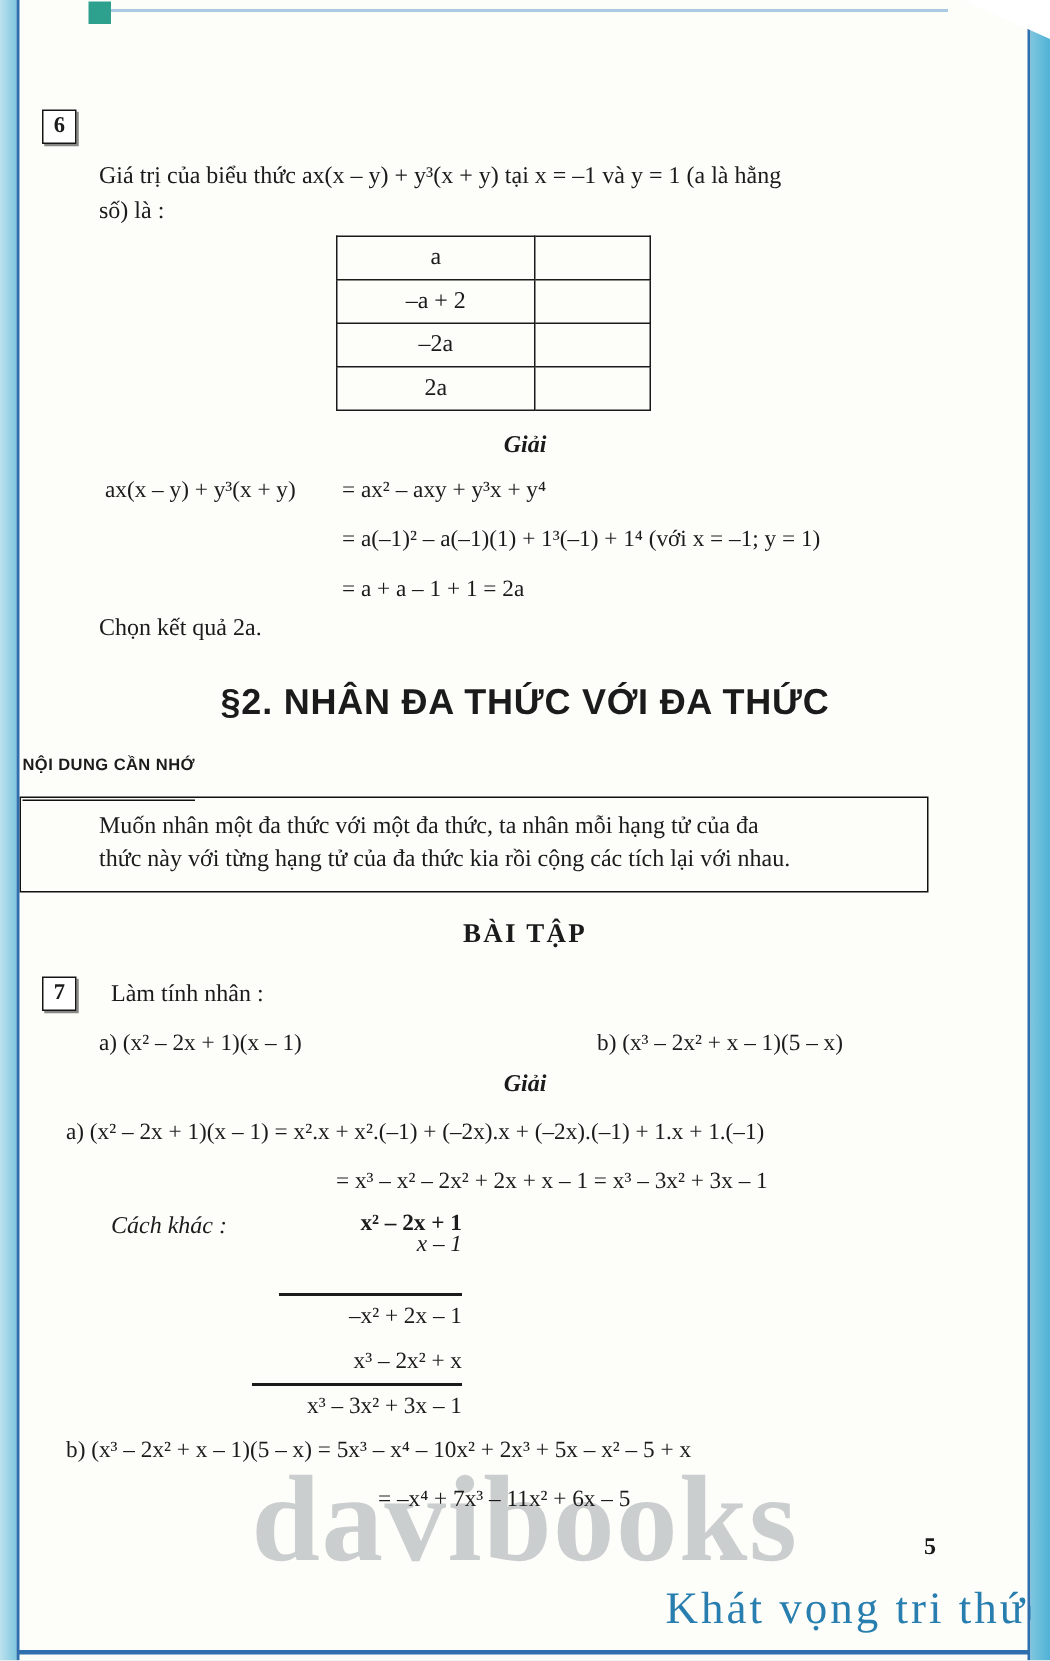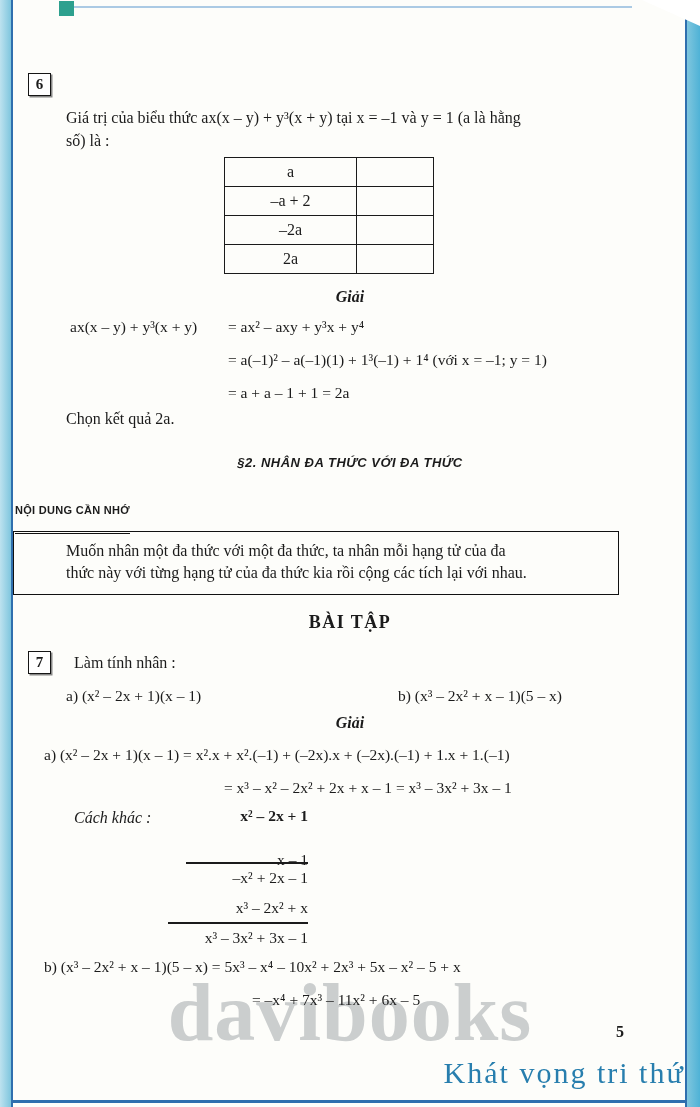--- a/index.html
+++ b/index.html
@@ -10,21 +10,21 @@
   .txt{font-size:16px;line-height:1.25;white-space:nowrap;}
   .math{font-size:15.5px;white-space:nowrap;}
   .center{left:0;width:700px;text-align:center;}
   .pnum-box{width:21px;height:21px;border:1.6px solid #151515;box-shadow:1.5px 1.5px 0 rgba(40,40,40,.55);
             display:flex;align-items:center;justify-content:center;font-weight:bold;font-size:15px;background:#fff;}
   .ans-table{border-collapse:collapse;}
   .ans-table td{border:1.6px solid #1a1a1a;height:28px;font-size:16px;padding:0;}
   .ans-table .opt{width:131px;text-align:center;}
   .ans-table .chk{width:76px;}
   .giai{font-size:16px;font-weight:bold;font-style:italic;}
-  .sec-title{font-size:13px;font-weight:bold;letter-spacing:.5px;font-style:italic;}
+  .sec-title{font-size:24px;font-weight:bold;letter-spacing:.5px;}
   .memo-head{font-size:11px;font-weight:bold;border-bottom:1.5px solid #111;padding-bottom:17px;letter-spacing:.3px;}
   .memo-box{left:13px;top:531px;width:606px;border:1.9px solid #111;box-sizing:border-box;
             padding:8px 38px 9px 52px;font-size:16px;line-height:1.4;}
   .baitap{font-size:18px;font-weight:bold;letter-spacing:1.5px;}
   .mult-row{left:150px;width:158px;text-align:right;font-size:15.5px;white-space:nowrap;}
   .rule{background:#1b1b1b;height:1.8px;}
   .wm{left:0;width:700px;text-align:center;top:972px;font-size:82px;font-weight:bold;
       color:#a3a8ab;opacity:.55;letter-spacing:1px;line-height:1;z-index:1;}
   .wm-sub{left:0;width:700px;text-align:right;top:1056px;font-size:30px;color:#0369a1;
           opacity:.85;letter-spacing:2px;z-index:1;}
@@ -104,21 +104,21 @@
   </div>
   <div class="abs content txt" style="left:74px;top:653px;">Làm tính nhân :</div>
   <div class="abs content math" style="left:66px;top:687px;">a) (x² – 2x + 1)(x – 1)</div>
   <div class="abs content math" style="left:398px;top:687px;">b) (x³ – 2x² + x – 1)(5 – x)</div>
   <div class="abs content center giai" style="top:714px;">Giải</div>
   <div class="abs content math" style="left:44px;top:746px;">a) (x² – 2x + 1)(x – 1) = x².x + x².(–1) + (–2x).x + (–2x).(–1) + 1.x + 1.(–1)</div>
   <div class="abs content math" style="left:224px;top:779px;">= x³ – x² – 2x² + 2x + x – 1 = x³ – 3x² + 3x – 1</div>
   <div class="abs content txt" style="left:74px;top:808px;font-style:italic;">Cách khác :</div>
 
   <div class="abs content mult-row" style="top:807px;font-weight:bold;">x² – 2x + 1</div>
-  <div class="abs content mult-row" style="top:851px;">x – 1</div>
+  <div class="abs content mult-row" style="top:821px;font-style:italic;">x – 1</div>
   <div class="abs content rule" style="left:186px;top:862px;width:122px;"></div>
   <div class="abs content mult-row" style="top:869px;">–x² + 2x – 1</div>
   <div class="abs content mult-row" style="top:899px;">x³ – 2x² + x</div>
   <div class="abs content rule" style="left:168px;top:922px;width:140px;"></div>
   <div class="abs content mult-row" style="top:929px;">x³ – 3x² + 3x – 1</div>
 
   <div class="abs content math" style="left:44px;top:958px;">b) (x³ – 2x² + x – 1)(5 – x) = 5x³ – x⁴ – 10x² + 2x³ + 5x – x² – 5 + x</div>
   <div class="abs content math" style="left:252px;top:991px;">= –x⁴ + 7x³ – 11x² + 6x – 5</div>
 
   <div class="abs content txt" style="left:616px;top:1022px;font-weight:bold;">5</div>

